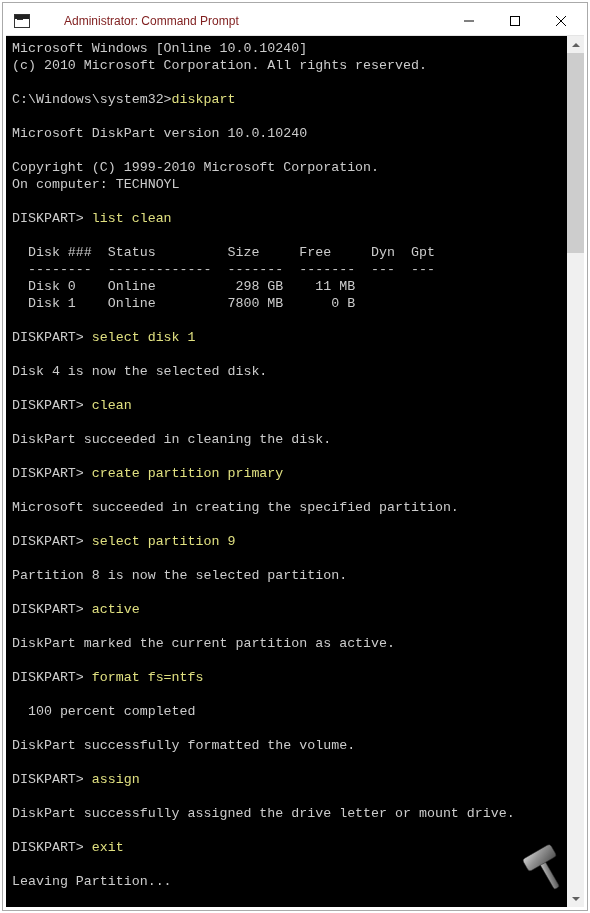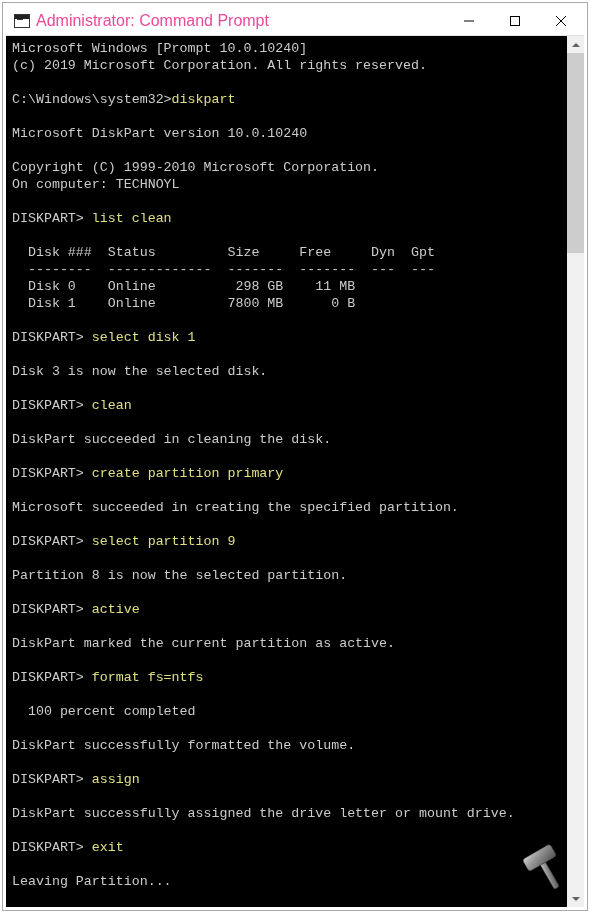--- a/index.html
+++ b/index.html
@@ -43,23 +43,24 @@
     .title-icon::after {
       content: "";
       position: absolute;
       top: 4px;
       left: 2px;
       width: 6px;
       height: 1px;
       background: #333;
     }
     .title-text {
-      font-size: 16px;
-      color: #ec4899;
+      font-size: 12px;
+      color: #7f1d1d;
       flex: 1;
+      margin-left: 28px;
     }
     .win-controls {
       display: flex;
       height: 100%;
     }
     .win-btn {
       width: 46px;
       height: 30px;
       display: flex;
       align-items: center;
@@ -144,40 +145,40 @@
       <div class="win-btn">
         <svg width="10" height="10" viewBox="0 0 10 10">
             <line x1="0" y1="0" x2="10" y2="10" stroke="#000" stroke-width="1"></line>
             <line x1="10" y1="0" x2="0" y2="10" stroke="#000" stroke-width="1"></line>
           </svg>
       </div>
     </div>
   </div>
 
   <div class="console-wrap">
-    <div class="console"><span>Microsoft Windows [Prompt 10.0.10240]</span>
-<span>(c) 2019 Microsoft Corporation. All rights reserved.</span>
+    <div class="console"><span>Microsoft Windows [Online 10.0.10240]</span>
+<span>(c) 2010 Microsoft Corporation. All rights reserved.</span>
 
 <span>C:\Windows\system32&gt;</span><span class="cmd">diskpart</span>
 
 <span>Microsoft DiskPart version 10.0.10240</span>
 
 <span>Copyright (C) 1999-2010 Microsoft Corporation.</span>
 <span>On computer: TECHNOYL</span>
 
 <span>DISKPART&gt; </span><span class="cmd">list clean</span>
 
 <span>  Disk ###  Status         Size     Free     Dyn  Gpt</span>
 <span>  --------  -------------  -------  -------  ---  ---</span>
 <span>  Disk 0    Online          298 GB    11 MB</span>
 <span>  Disk 1    Online         7800 MB      0 B</span>
 
 <span>DISKPART&gt; </span><span class="cmd">select disk 1</span>
 
-<span>Disk 3 is now the selected disk.</span>
+<span>Disk 4 is now the selected disk.</span>
 
 <span>DISKPART&gt; </span><span class="cmd">clean</span>
 
 <span>DiskPart succeeded in cleaning the disk.</span>
 
 <span>DISKPART&gt; </span><span class="cmd">create partition primary</span>
 
 <span>Microsoft succeeded in creating the specified partition.</span>
 
 <span>DISKPART&gt; </span><span class="cmd">select partition 9</span>

